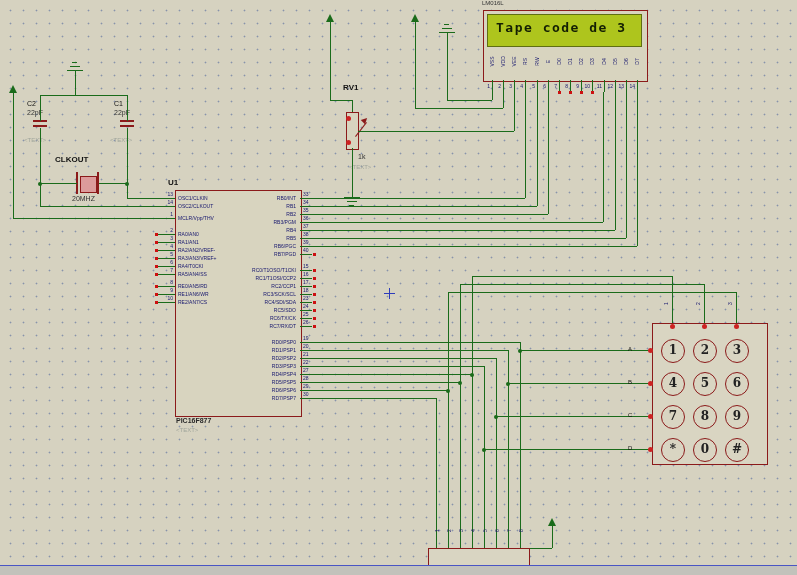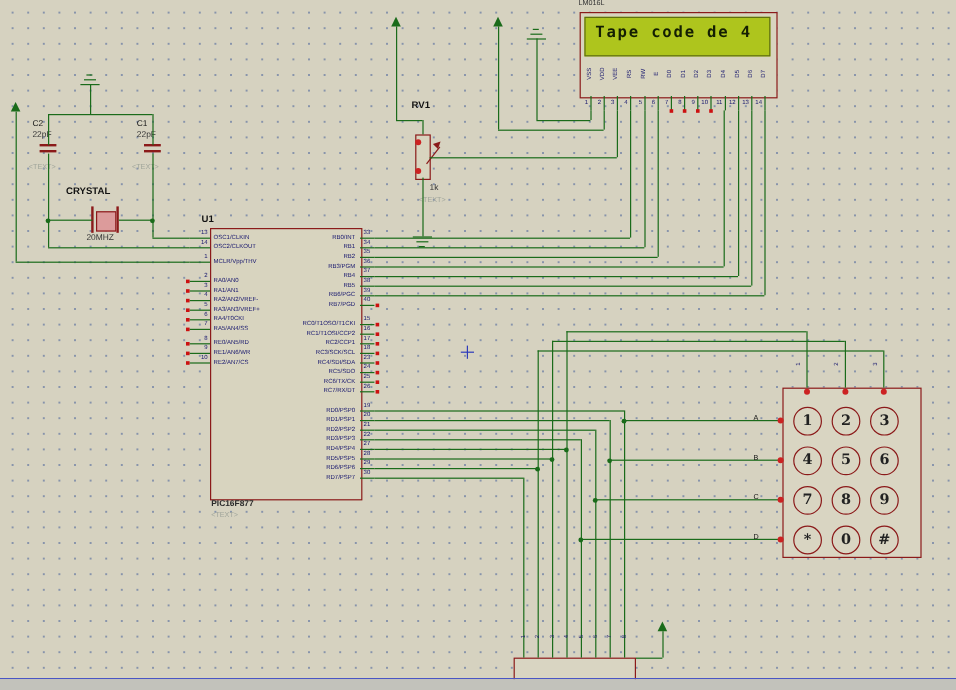--- a/index.html
+++ b/index.html
@@ -26,21 +26,21 @@
   .screen{position:absolute;background:#aec51d;border:1px solid #5f6e12;}
   .lcdtext{position:absolute;font-family:"DejaVu Sans Mono",monospace;font-weight:bold;font-size:13px;
     letter-spacing:1.5px;color:#141f03;white-space:nowrap;}
   .cross{position:absolute;background:#2d3bbb;}
 </style>
 </head>
 <body>
 
 <div class="sheet">
 
-  <div class="ref" style="left:55px;top:155px;">CRYSTAL</div>
+  <div class="ref" style="left:55px;top:155px;">CLKOUT</div>
   <div class="val" style="left:72px;top:195px;">20MHZ</div>
   <div class="plate" style="left:76px;top:172px;width:2px;height:22px;"></div>
   <div class="plate" style="left:97px;top:172px;width:2px;height:22px;"></div>
   <div class="body-box" style="left:80px;top:176px;width:15px;height:15px;background:#dc9b9b;"></div>
 
   <div class="ref" style="left:27px;top:100px;font-weight:normal;font-size:7px;">C2</div>
   <div class="val" style="left:27px;top:109px;">22pF</div>
   <div class="ph" style="left:24px;top:137px;">&lt;TEXT&gt;</div>
   <div class="plate" style="left:33px;top:120px;width:14px;height:2px;"></div>
   <div class="plate" style="left:33px;top:125px;width:14px;height:2px;"></div>
@@ -59,21 +59,21 @@
   <div style="position:absolute;left:362px;top:117px;width:0;height:0;border-left:3px solid transparent;border-right:3px solid transparent;border-bottom:6px solid #8b1a1a;transform:rotate(45deg);"></div>
 
   <div class="body-box" style="left:175px;top:190px;width:125px;height:225px;"></div>
   <div class="ref" style="left:168px;top:178px;">U1</div>
   <div class="val" style="left:176px;top:417px;font-weight:bold;color:#2a2a2a;">PIC16F877</div>
   <div class="ph" style="left:176px;top:427px;">&lt;TEXT&gt;</div>
 
   <div class="val" style="left:482px;top:0px;font-size:6px;">LM016L</div>
   <div class="body-box" style="left:483px;top:10px;width:163px;height:70px;"></div>
   <div class="screen" style="left:487px;top:14px;width:153px;height:31px;"></div>
-  <div class="lcdtext" style="left:496px;top:20px;">Tape code de 4</div>
+  <div class="lcdtext" style="left:496px;top:20px;">Tape code de 3</div>
 
   <div class="body-box" style="left:652px;top:323px;width:114px;height:140px;background:#d9d5c2;"></div>
 
   <div class="body-box" style="left:428px;top:548px;width:100px;height:19px;background:#d9d5c2;"></div>
 
   <div id="gen">
       <i class="w" style="position: absolute; left: 40px; top: 95px; width: 87px; height: 1px;"></i>
       <i class="w" style="position: absolute; left: 40px; top: 95px; width: 1px; height: 26px;"></i>
       <i class="w" style="position: absolute; left: 40px; top: 128px; width: 1px; height: 78px;"></i>
       <i class="w" style="position: absolute; left: 40px; top: 206px; width: 118px; height: 1px;"></i>

